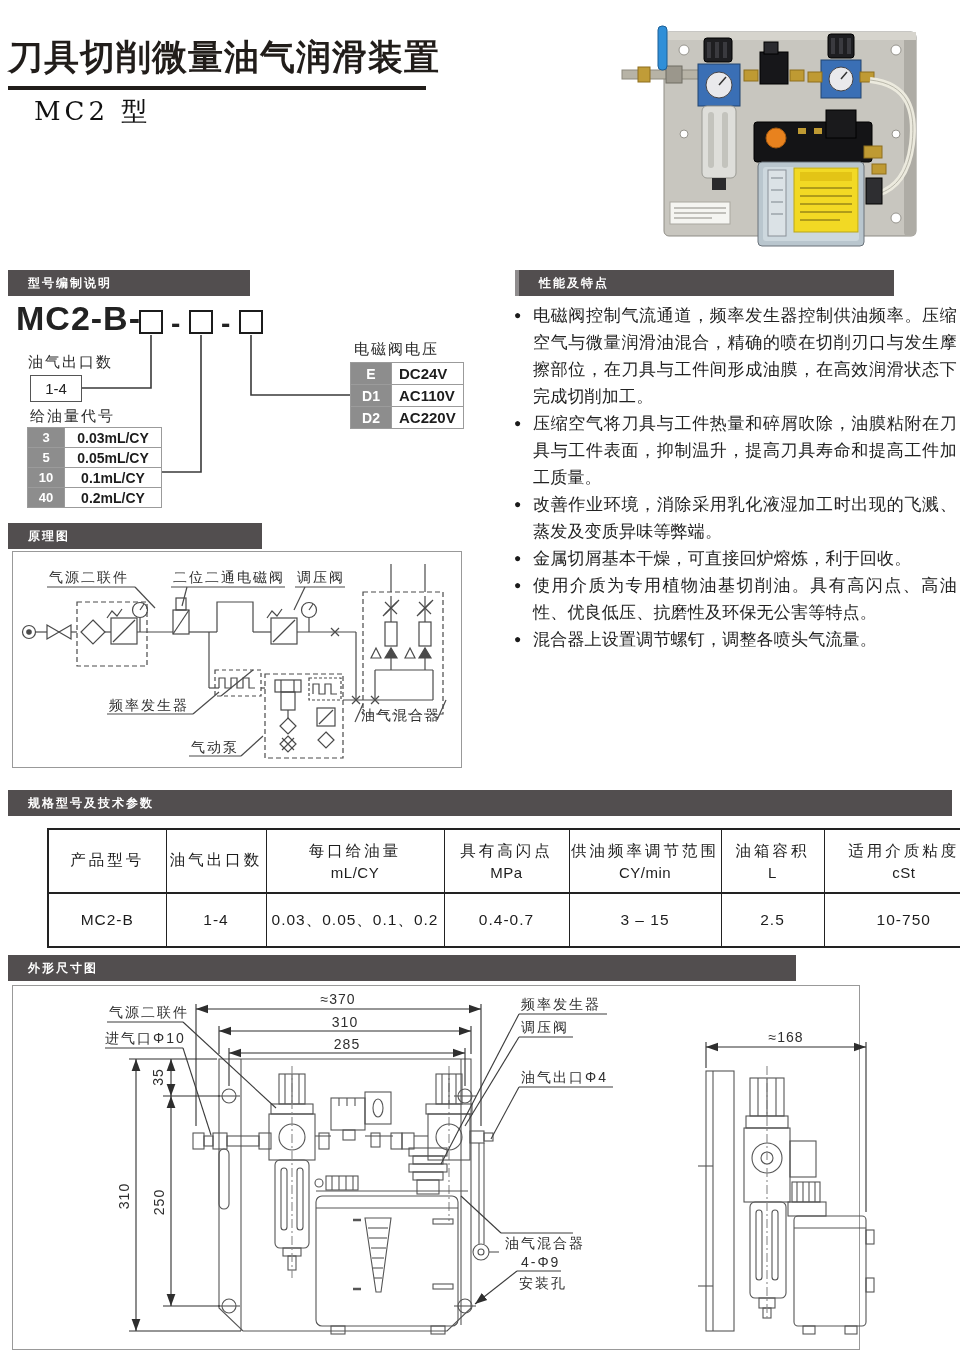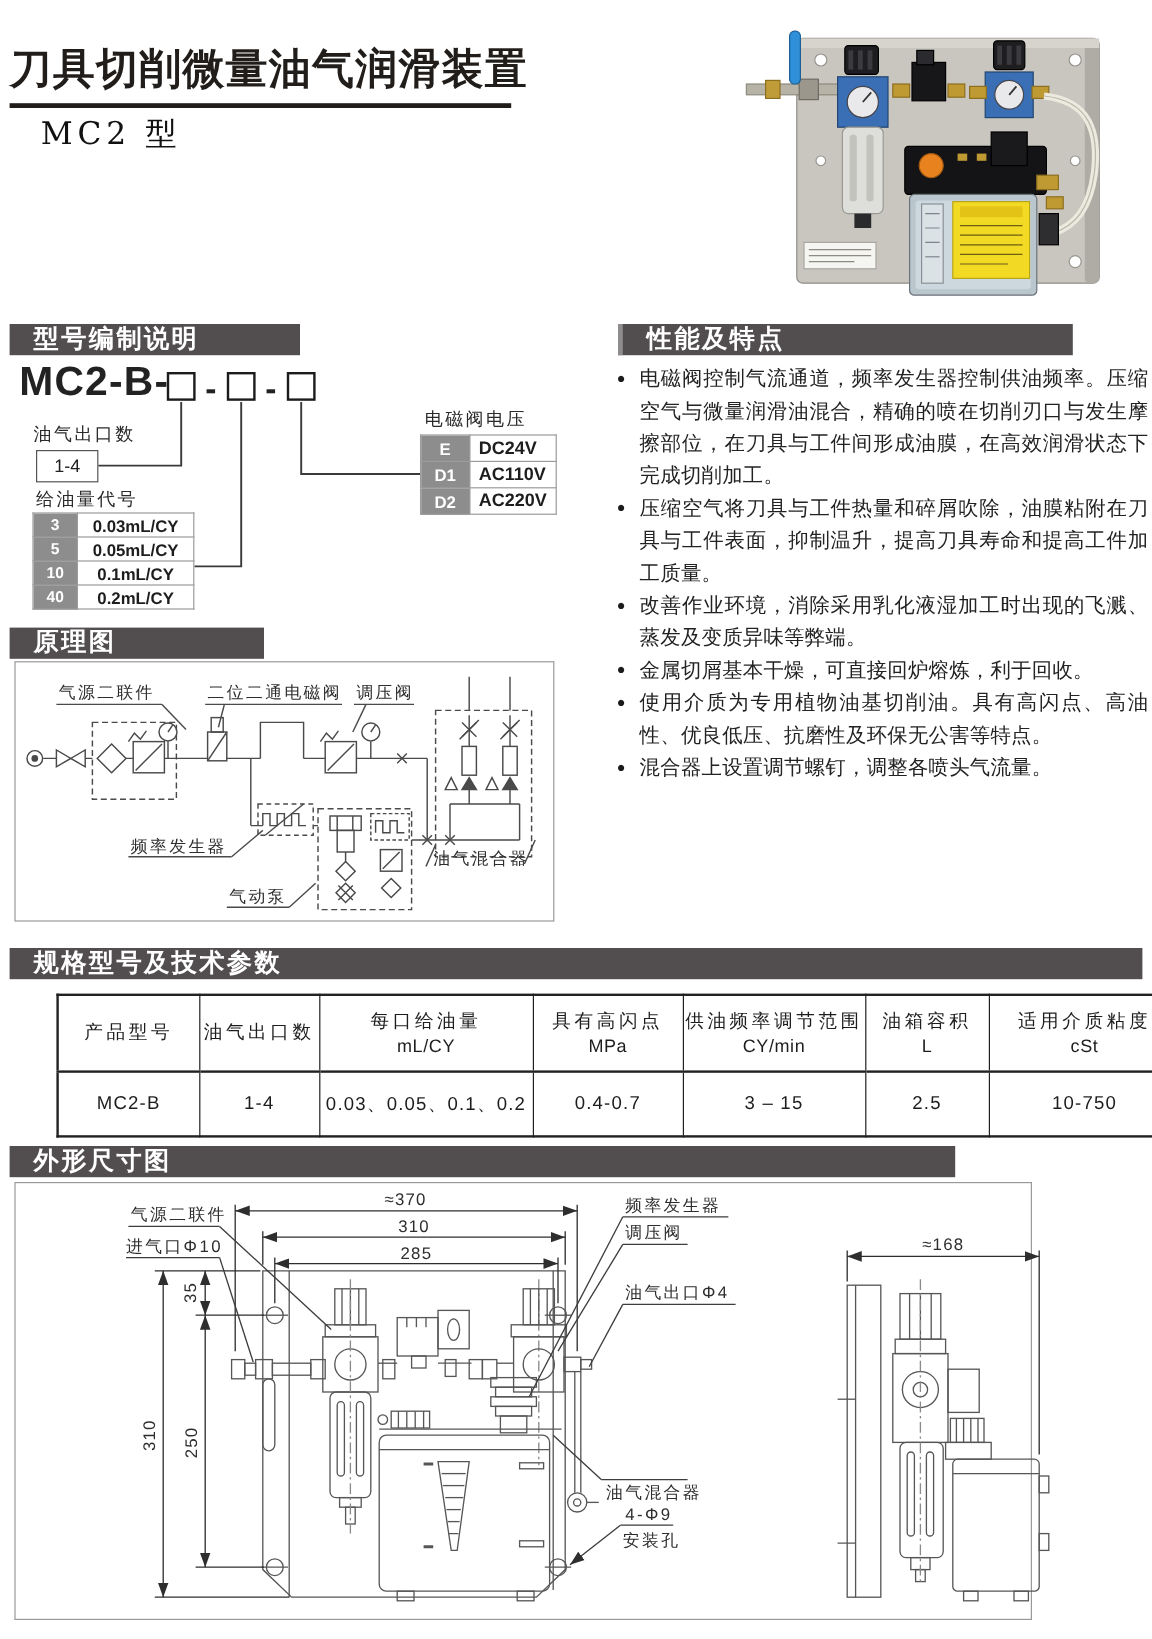--- a/index.html
+++ b/index.html
@@ -7,21 +7,21 @@
         font-family:"Liberation Sans","DejaVu Sans",sans-serif;color:#1c1c1c;}
   .abs{position:absolute;}
 
   
   .page-title{left:8px;top:34px;font-size:35px;font-weight:900;letter-spacing:1px;color:#211d1a;}
   .title-underline{left:8px;top:86px;width:418px;height:4px;background:#211d1a;}
   .page-subtitle{left:34px;top:94px;font-size:26px;letter-spacing:4px;color:#111;
                  font-family:"DejaVu Serif","Liberation Serif",serif;}
 
   
-  .bar{height:26px;background:#524e4f;color:#fff;font-size:21px;font-weight:bold;
+  .bar{height:26px;background:#524e4f;color:#fff;font-size:12px;font-weight:bold;
        line-height:26px;padding-left:20px;letter-spacing:2px;box-sizing:border-box;}
   .bar-accent{border-left:4px solid #8f8c8d;}
 
   
   .mcode{left:16px;top:301px;font-size:34px;font-weight:bold;letter-spacing:1px;color:#222;}
   .code-box{width:24px;height:24px;border:2.5px solid #1c1c1c;background:#fff;box-sizing:border-box;}
   .code-dash{font-size:28px;font-weight:bold;color:#222;}
   .small-lbl{font-size:15px;letter-spacing:2px;color:#2a2a2a;}
   .outlet-box{width:50px;height:25px;border:1.5px solid #555;font-size:15px;
               display:flex;align-items:center;justify-content:center;color:#222;}
@@ -158,21 +158,21 @@
         <rect x="62" y="196" width="60" height="22" fill="#f5f5f1" stroke="#a9a7a0"></rect>
         <line x1="66" y1="202" x2="118" y2="202" stroke="#8d8b84"></line>
           <line x1="66" y1="207" x2="118" y2="207" stroke="#8d8b84"></line>
         <line x1="66" y1="212" x2="104" y2="212" stroke="#8d8b84"></line>
       </g>
     </svg>
   </div>
 
   <div class="abs bar" style="left:8px;top:270px;width:242px;">型号编制说明</div>
   <div class="abs bar bar-accent" style="left:515px;top:270px;width:379px;">性能及特点</div>
-  <div class="abs bar" style="left:8px;top:523px;width:212px;">原理图</div>
+  <div class="abs bar" style="left:8px;top:523px;width:254px;">原理图</div>
   <div class="abs bar" style="left:8px;top:790px;width:944px;">规格型号及技术参数</div>
   <div class="abs bar" style="left:8px;top:955px;width:788px;">外形尺寸图</div>
 
   <div class="abs" style="left:0;top:295px;width:480px;height:230px;">
     <svg class="abs" style="left:0;top:0;" width="480" height="230">
       <polyline points="151,40 151,93 82,93" fill="none" stroke="#3a3a3a" stroke-width="1.6"></polyline>
       <polyline points="201,40 201,177 160,177" fill="none" stroke="#3a3a3a" stroke-width="1.6"></polyline>
       <polyline points="251,40 251,100 350,100" fill="none" stroke="#3a3a3a" stroke-width="1.6"></polyline>
     </svg>
     <div class="abs mcode" style="left:16px;top:4px;">MC2-B-</div>

